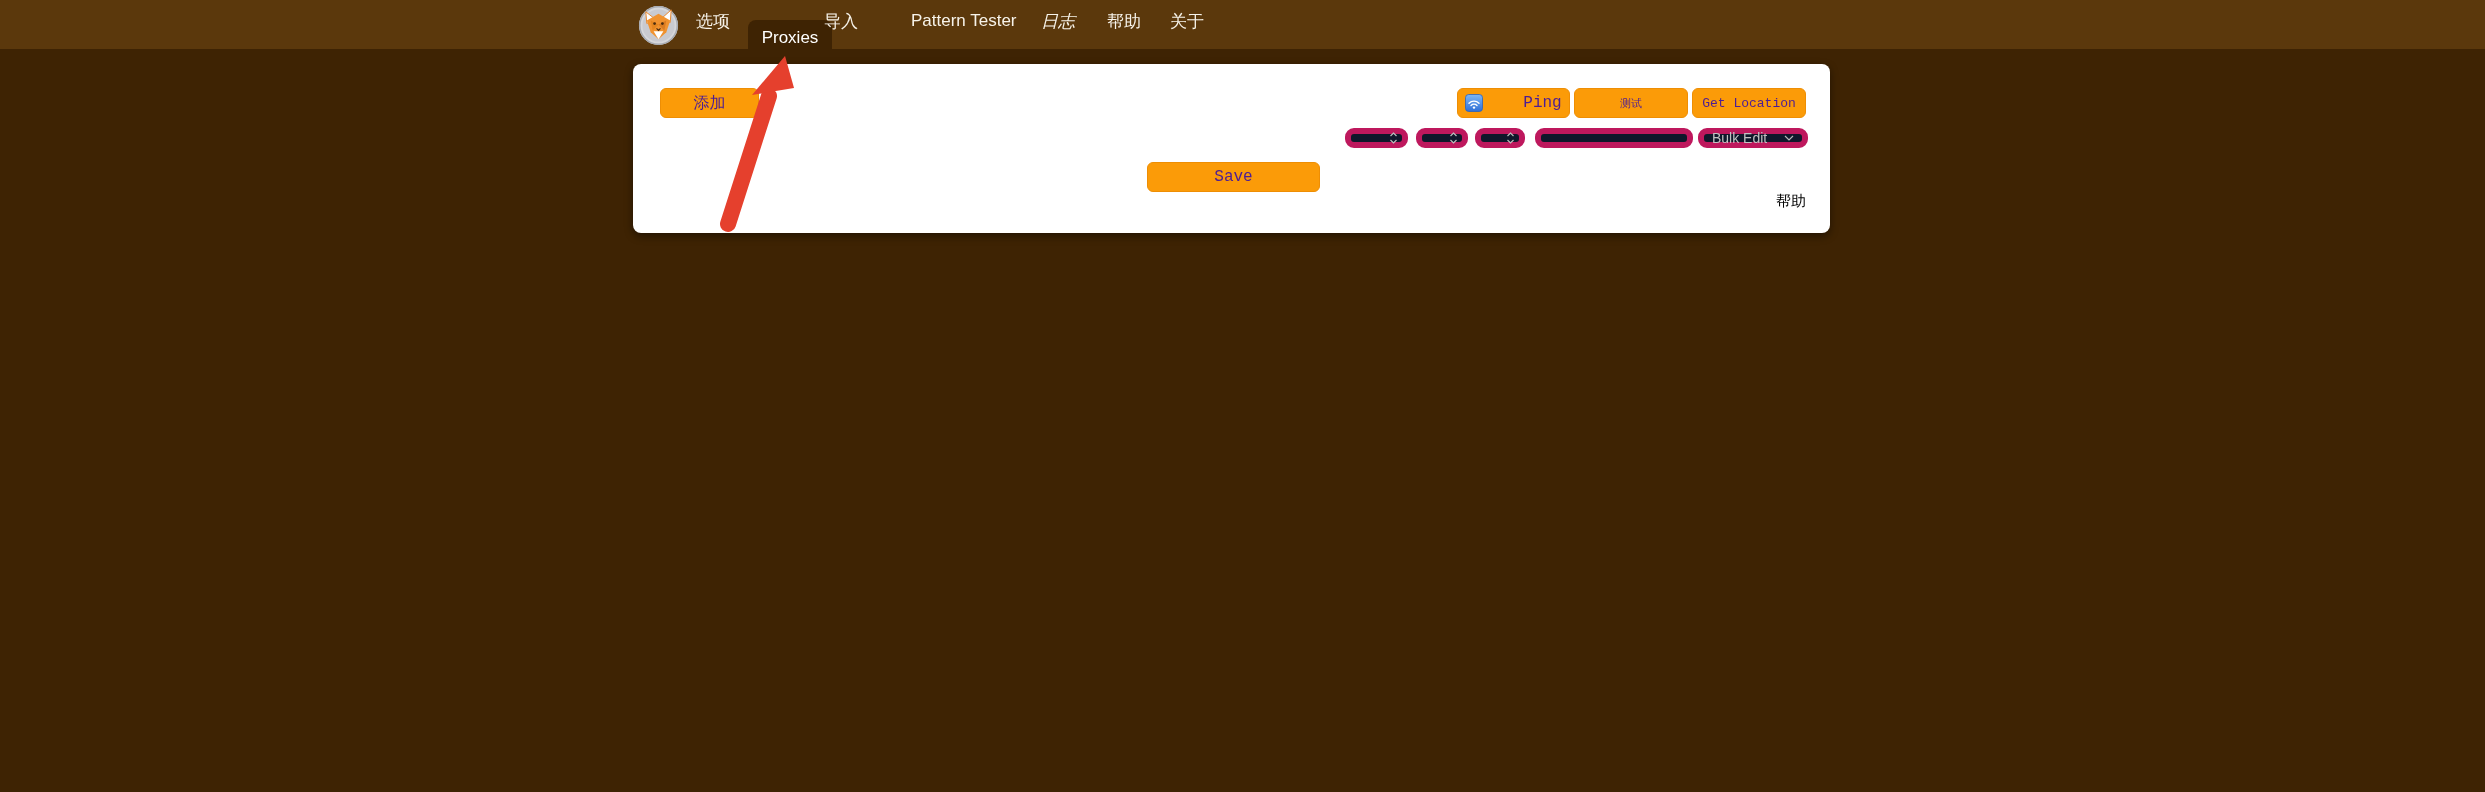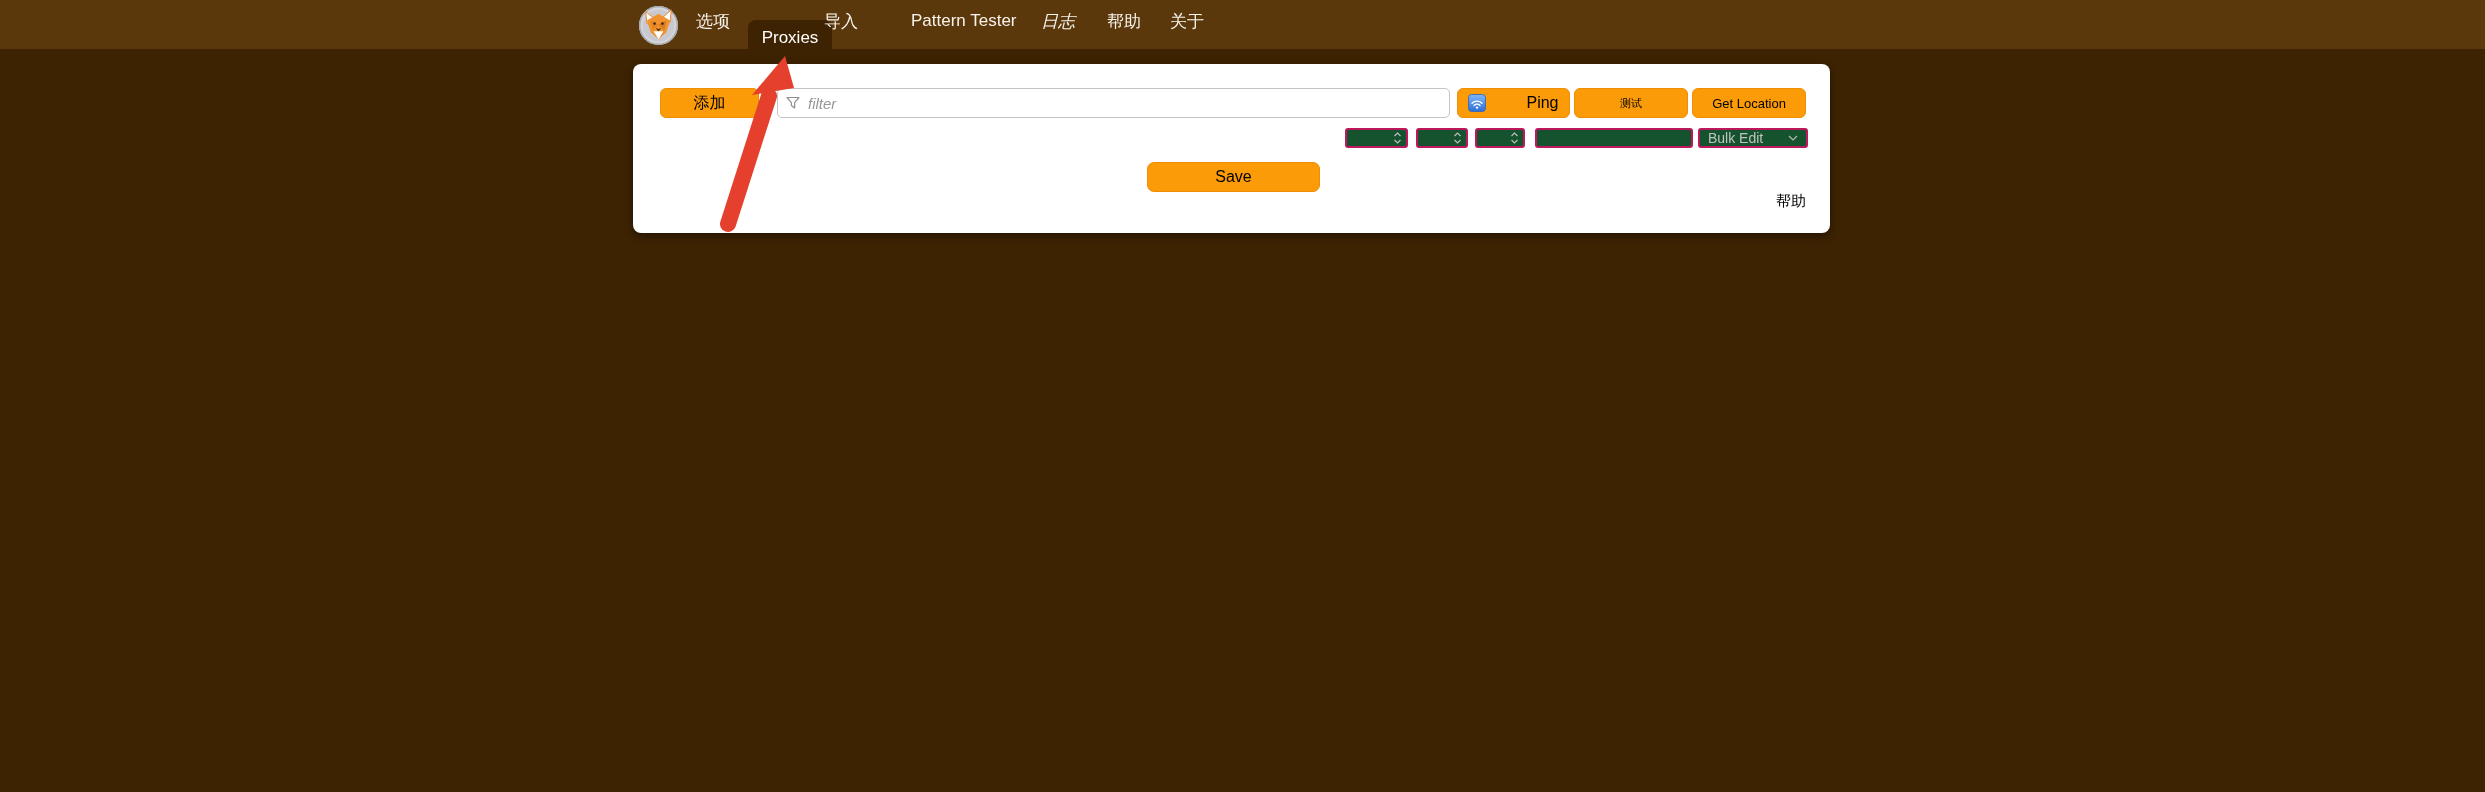--- a/index.html
+++ b/index.html
@@ -50,52 +50,52 @@
     background:#ffffff;
     border-radius:8px;
     box-shadow:0 3px 9px rgba(0,0,0,0.45);
   }
 
   .btn {
     position:absolute;
     background:#fb9b08;
     border:1px solid #ee8e04;
     border-radius:6px;
-    color:#000000;
+    color:#4c1d95;
     display:flex; align-items:center; justify-content:center;
-    font-family:Liberation Sans, sans-serif; font-size:15px;
+    font-family:Liberation Mono, monospace; font-size:15px;
     cursor:pointer; gap:7px;
   }
   #add-btn     { left:27px;  top:24px; width:99px;  height:30px; font-size:16px; }
   #ping-btn    { left:824px; top:24px; width:113px; height:30px; font-size:16px;gap:40px; }
   #test-btn    { left:941px; top:24px; width:114px; height:30px; font-size:11px; }
   #getloc-btn  { left:1059px;top:24px; width:114px; height:30px; font-size:13px; }
-  #save-btn    { left:514px; top:98px; width:173px; height:30px; font-size:16px;border-radius:7px; }
+  #save-btn    { left:514px; top:98px; width:173px; height:30px; font-size:16px; }
 
   .filter-wrap {
     position:absolute; left:144px; top:24px;
     width:673px; height:30px;
   }
   .filter-wrap svg {
     position:absolute; left:9px; top:8px;
   }
   #filter-input {
     width:100%; height:100%;
     border:1px solid #c4c4c4; border-radius:5px;
     padding:0 8px 0 30px;
     font-family:inherit; font-size:15px; color:#444;
     outline:none; background:#fff;
   }
   #filter-input::placeholder { color:#979797; font-style:italic; }
 
   
   .mini {
     position:absolute; top:64px; height:20px;
-    background:#14532d;
-    border:2px solid #be185d; border-radius:3px;
+    background:#0f172a;
+    border:6px solid #be185d; border-radius:9px;
   }
   .spin {
     display:flex; align-items:center; justify-content:flex-end;
     padding-right:4px;
   }
   #spin-1 { left:712px; width:63px; }
   #spin-2 { left:783px; width:52px; }
   #spin-3 { left:842px; width:50px; }
   #bulk-input { left:902px; width:158px; padding:0 6px; font-family:inherit; font-size:13px; color:#666; outline:none; }
   #bulk-select {
@@ -148,26 +148,20 @@
 
   <div class="nav-item" id="nav-help">帮助</div>
 
   <div class="nav-item" id="nav-about">关于</div>
 </div>
 
 <div class="card">
 
   <button class="btn" id="add-btn">添加</button>
 
-  <div class="filter-wrap">
-    <svg width="14" height="14" viewBox="0 0 14 14">
-      <path d="M1 1.5 H13 L8.6 6.6 V12 L5.4 9.6 V6.6 Z" fill="none" stroke="#8f8f8f" stroke-width="1.2" stroke-linejoin="round"></path>
-    </svg>
-    <input id="filter-input" type="text" placeholder="filter" style="">
-  </div>
 
   <button class="btn" id="ping-btn">
     <svg width="18" height="18" viewBox="0 0 18 18">
       <defs>
         <linearGradient id="pg" x1="0" y1="0" x2="0" y2="1">
           <stop offset="0" stop-color="#7db7f7"></stop>
             <stop offset="1" stop-color="#2f6fd6"></stop>
         </linearGradient>
       </defs>
       <rect x="0.5" y="0.5" width="17" height="17" rx="3.2" fill="url(#pg)" stroke="#2a62bd" stroke-width="0.8"></rect>

